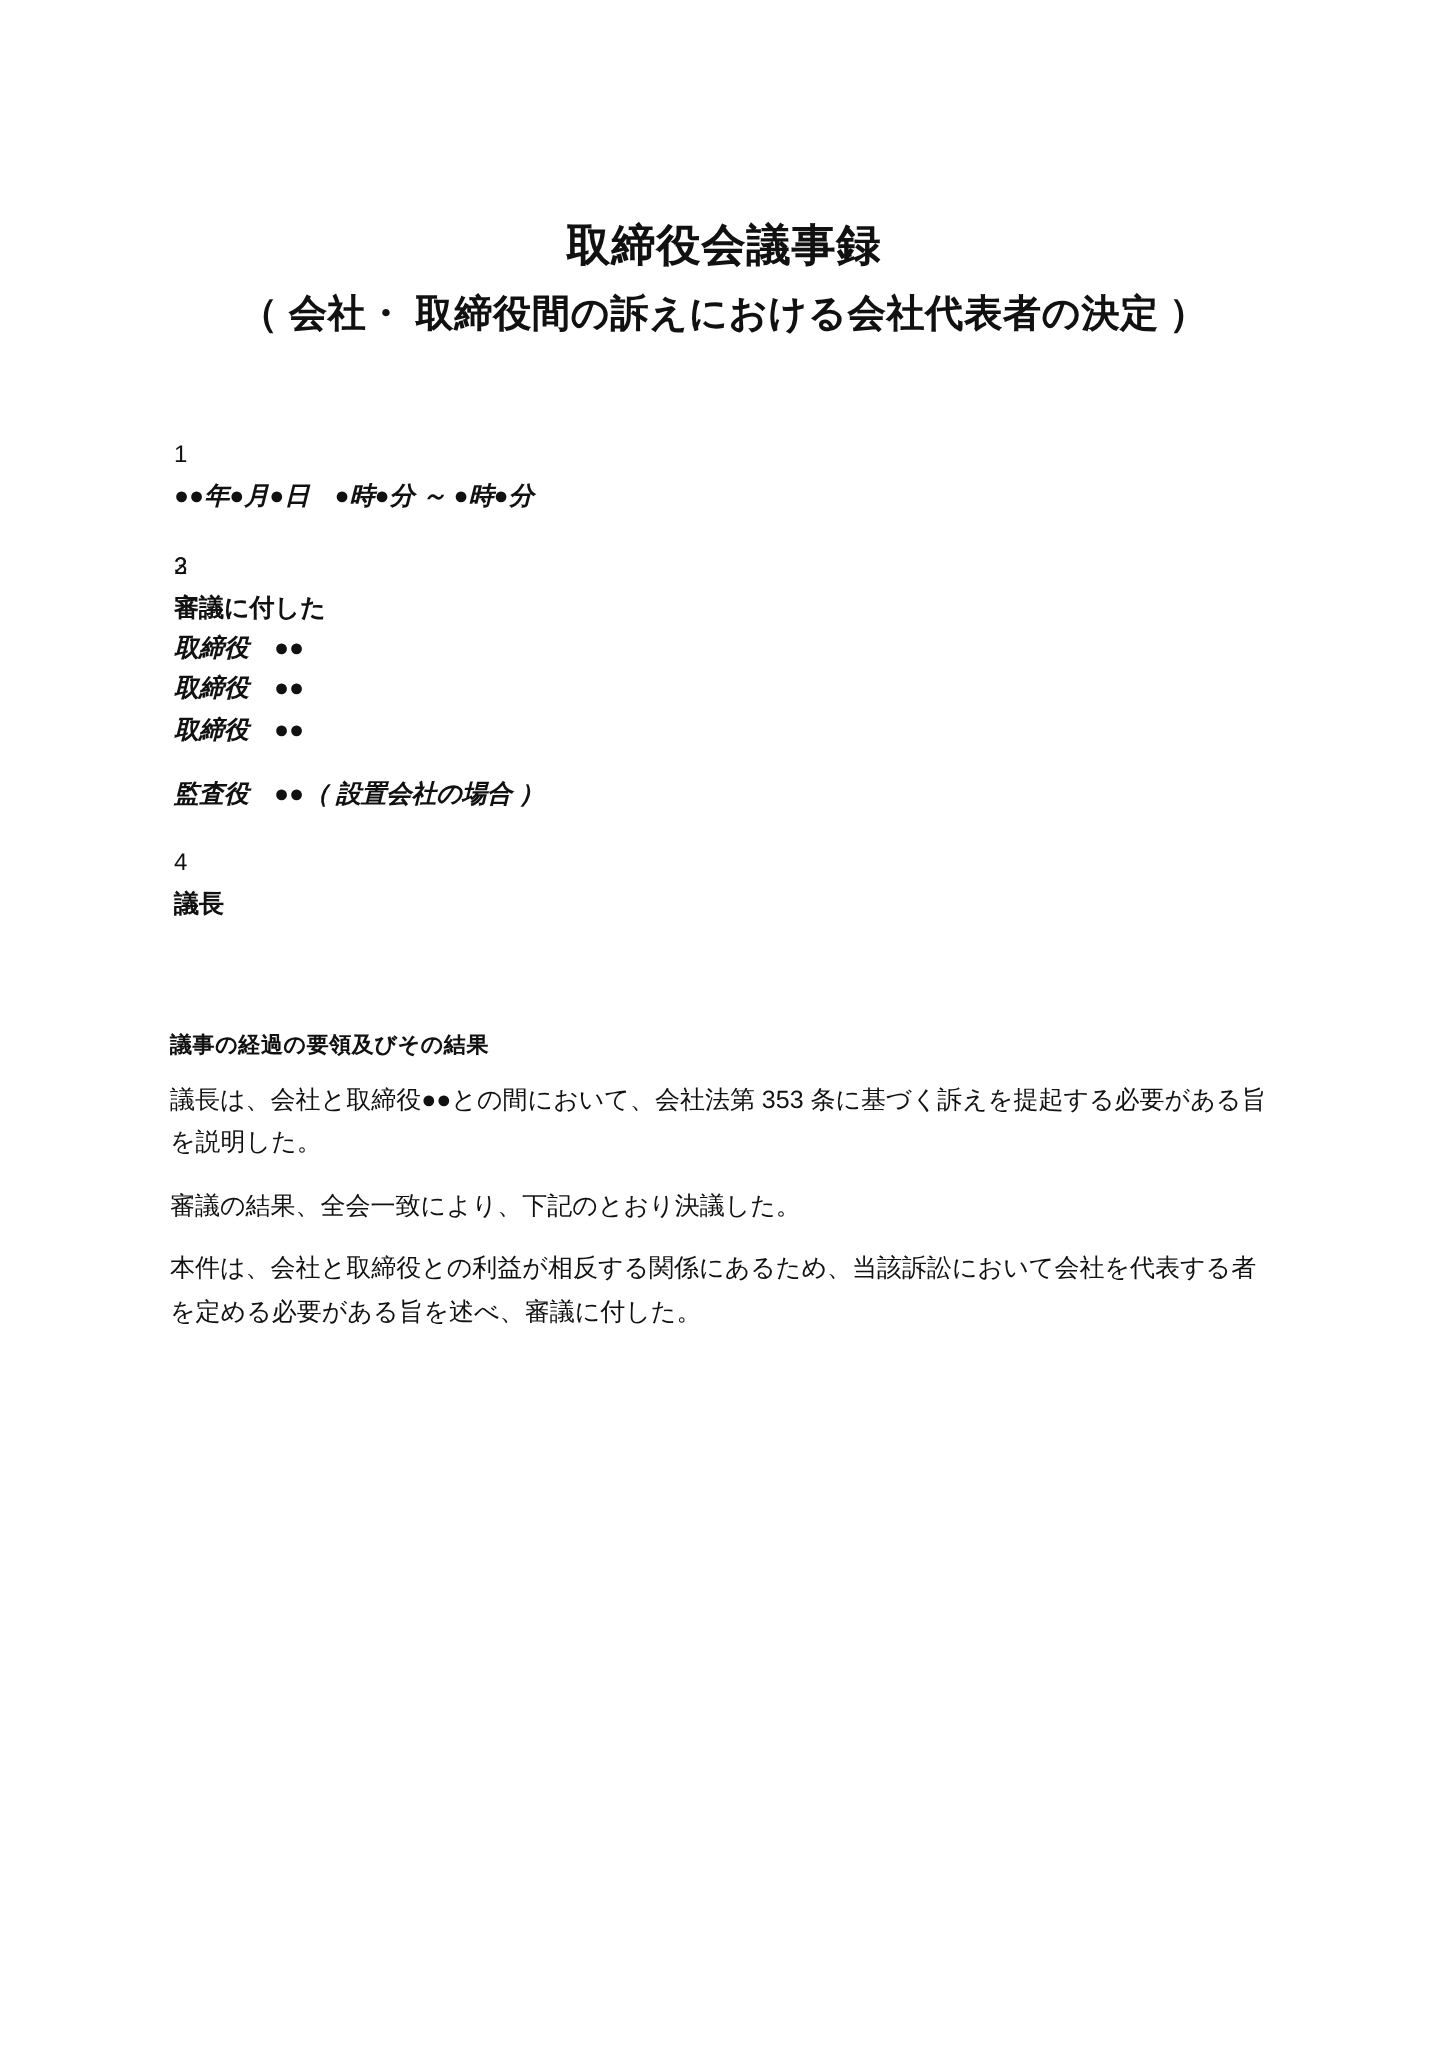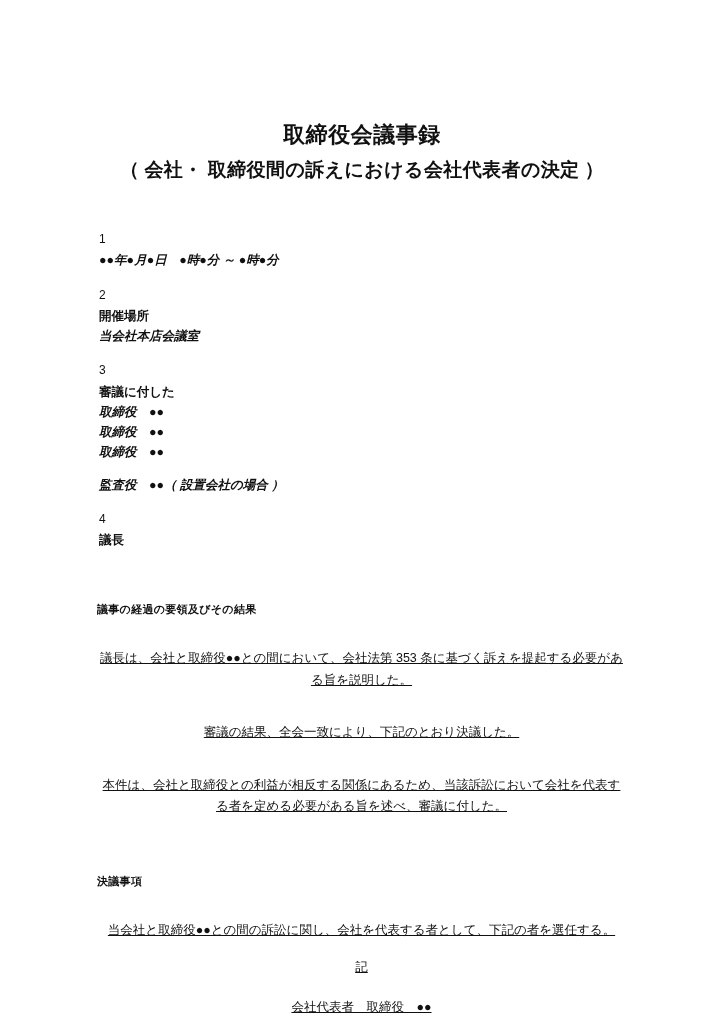--- a/index.html
+++ b/index.html
@@ -13,21 +13,21 @@
     position: relative;
     overflow: hidden;
     font-family: "Liberation Sans", "DejaVu Sans", sans-serif;
     color: #111111;
     -webkit-font-smoothing: antialiased;
   }
 
   .page {
     position: absolute;
     inset: 0;
-    padding: 12px;
+    padding: 0;
   }
 
   
   .title-block {
     margin-top: 108px;
     text-align: center;
   }
   .doc-title {
     font-size: 22px;
     font-weight: bold;
@@ -90,23 +90,22 @@
     font-weight: bold;
     letter-spacing: 0.3px;
     margin: 0;
   }
   .sec-gap-1 { margin-top: 52px; }
   .sec-gap-2 { margin-top: 56px; }
 
   .para {
     font-size: 12.5px;
     line-height: 1.72;
-    margin: 31px 0 0 0;
-    text-align: center;
-    text-decoration: underline;
+    margin: 10px 0 0 0;
+    text-align: left;
   }
   .para.tight { margin-top: 16px; }
   .para.note { margin-top: 18px; }
 </style>
 </head>
 <body>
 
 <div class="page">
 
   <div class="title-block">
@@ -118,24 +117,20 @@
 
     <li class="meta-item">
       <span class="meta-num">1</span>
       <span class="meta-body">
         <span class="meta-value">●●年●月●日　●時●分 ～ ●時●分</span>
       </span>
     </li>
 
     <li class="meta-item">
       <span class="meta-num">2</span>
-      <span class="meta-body">
-        <span class="meta-label">開催場所</span>
-        <span class="meta-value">当会社本店会議室</span>
-      </span>
     </li>
 
     <li class="meta-item">
       <span class="meta-num">3</span>
       <span class="meta-body">
         <span class="meta-label">審議に付した</span>
         <span class="meta-value">取締役　●●</span>
         <span class="meta-value">取締役　●●</span>
         <span class="meta-value">取締役　●●</span>
         <span class="meta-value spaced">監査役　●●（ 設置会社の場合 ）</span>
@@ -151,20 +146,14 @@
 
   </ul>
 
   <div class="section sec-gap-1">
     <h3 class="section-heading">議事の経過の要領及びその結果</h3>
     <p class="para">議長は、会社と取締役●●との間において、会社法第 353 条に基づく訴えを提起する必要がある旨を説明した。</p>
     <p class="para">審議の結果、全会一致により、下記のとおり決議した。</p>
     <p class="para">本件は、会社と取締役との利益が相反する関係にあるため、当該訴訟において会社を代表する者を定める必要がある旨を述べ、審議に付した。</p>
   </div>
 
-  <div class="section sec-gap-2">
-    <h3 class="section-heading">決議事項</h3>
-    <p class="para">当会社と取締役●●との間の訴訟に関し、会社を代表する者として、下記の者を選任する。</p>
-    <p class="para tight">記</p>
-    <p class="para note">会社代表者　取締役　●●</p>
-  </div>
 
 </div>
 
 </body></html>

